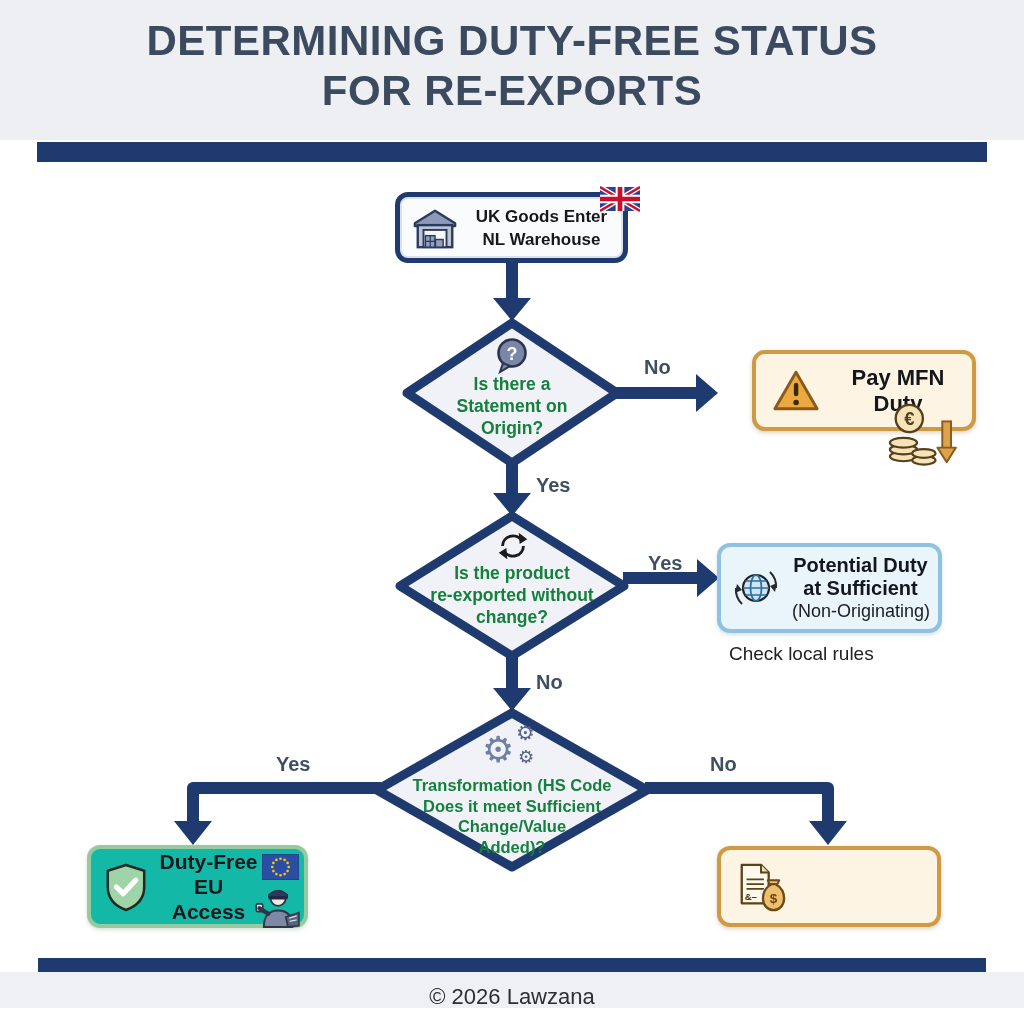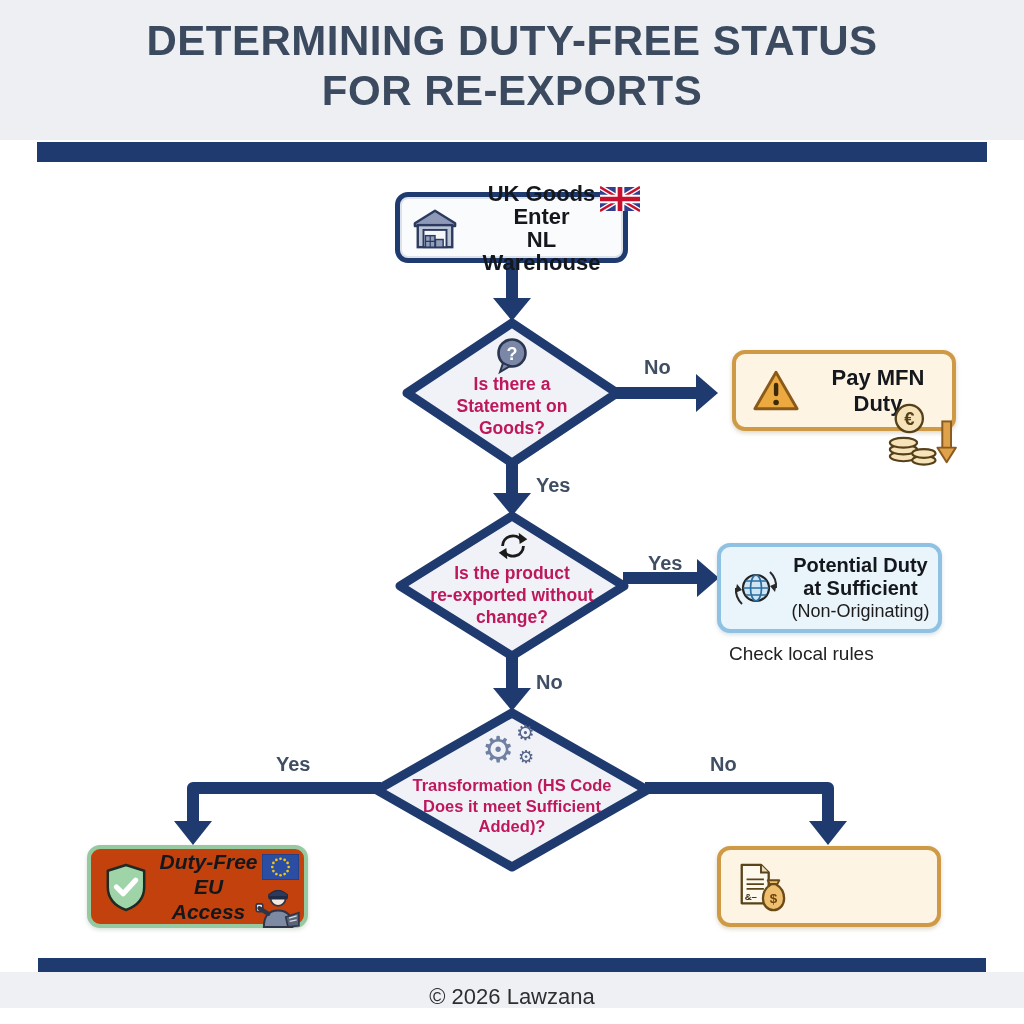--- a/index.html
+++ b/index.html
@@ -15,36 +15,36 @@
   
   .footer{position:absolute;left:0;top:972px;width:1024px;height:52px;background:#eef0f4;}
   .copyright{position:absolute;left:0;top:12px;width:1024px;text-align:center;
              font-size:22px;color:#2e2e2e;}
   
   .overlay{position:absolute;left:0;top:0;z-index:1;}
   
   .node{position:absolute;z-index:2;display:flex;align-items:center;border-radius:13px;box-sizing:border-box;}
   .start-box{left:395px;top:192px;width:233px;height:71px;background:#fafbfd;border:5px solid #1e3a6e;
              box-shadow:inset 0 0 0 2px #dde2ea;padding:0 8px 0 12px;gap:10px;}
-  .start-text{flex:1;text-align:center;font-weight:bold;font-size:22px;line-height:23px;color:#14171c;}
+  .start-text{flex:1;text-align:center;font-weight:bold;font-size:17px;line-height:23px;color:#14171c;}
   .box-orange{background:#fdf4e3;border:4px solid #cf9a45;box-shadow:0 2px 4px rgba(120,90,30,.25);}
   .box-blue{background:#eaf4fb;border:4px solid #8fc2e2;box-shadow:0 2px 4px rgba(60,100,140,.2);}
-  .box-green{background:#c2410c;border:4px solid #97c9a1;box-shadow:0 2px 4px rgba(60,110,70,.2);font-style:italic;}
-  .pay-box{left:732px;top:350px;width:224px;height:81px;padding:0 12px 0 16px;gap:16px;}
+  .box-green{background:#14b8a6;border:4px solid #97c9a1;box-shadow:0 2px 4px rgba(60,110,70,.2);}
+  .pay-box{left:752px;top:350px;width:224px;height:81px;padding:0 12px 0 16px;gap:16px;}
   .pay-label{flex:1;text-align:center;font-weight:bold;font-size:22px;color:#14171c;}
   .potential-box{left:717px;top:543px;width:225px;height:90px;padding:0 8px 0 8px;gap:8px;}
   .potential-text{flex:1;text-align:center;color:#14171c;}
   .potential-text .b{font-weight:bold;font-size:20px;line-height:23px;}
-  .potential-text .r{font-size:18px;line-height:22px;color:#1c1c1c;}
+  .potential-text .r{font-size:18px;line-height:22px;color:#1c1c1c;text-align:right;}
   .green-box{left:87px;top:845px;width:221px;height:83px;padding:0 46px 0 12px;gap:10px;}
   .green-label{flex:1;text-align:center;font-weight:bold;font-size:21px;line-height:25px;color:#14171c;}
   .standard-box{left:717px;top:846px;width:224px;height:81px;padding:0 10px 0 14px;gap:12px;}
   .standard-label{flex:1;text-align:center;font-weight:bold;font-size:20px;line-height:24px;color:#14171c;}
   
-  .dtext{position:absolute;z-index:2;text-align:center;font-weight:bold;color:#be185d;}
+  .dtext{position:absolute;z-index:2;text-align:center;font-weight:bold;color:#15803d;}
   .d1-text{left:422px;top:373px;width:180px;font-size:17.5px;line-height:22px;}
   .d2-text{left:402px;top:562px;width:220px;font-size:17.5px;line-height:22px;}
   .d3-text{left:392px;top:775px;width:240px;font-size:16.5px;line-height:20.5px;}
   .dicon{position:absolute;z-index:2;}
   
   .yesno{position:absolute;z-index:2;font-weight:bold;font-size:20px;color:#3f4e63;}
   
   .float-icon{position:absolute;z-index:3;}
   .note{position:absolute;z-index:2;left:729px;top:643px;width:200px;
         font-size:19px;color:#222222;}
@@ -116,21 +116,21 @@
   </svg>
 
   <svg class="dicon" style="left:491px;top:336px;" width="42" height="40" viewBox="0 0 42 40">
     <circle cx="21" cy="17" r="13.5" fill="#7a87a6" stroke="#2b3550" stroke-width="2.6"></circle>
     <path d="M12 27 L9 36 L19 30 Z" fill="#7a87a6" stroke="#2b3550" stroke-width="2"></path>
     <text x="21" y="23.5" font-size="18" font-weight="bold" fill="#ffffff" text-anchor="middle" font-family="Liberation Sans, sans-serif">?</text>
   </svg>
   <div class="dtext d1-text">
     <div>Is there a</div>
     <div>Statement on</div>
-    <div>Goods?</div>
+    <div>Origin?</div>
   </div>
   <div class="yesno" style="left:644px;top:356px;">No</div>
   <div class="yesno" style="left:536px;top:474px;">Yes</div>
 
   <div class="node box-orange pay-box">
     <svg width="48" height="45" viewBox="0 0 50 46">
       <path d="M25 4 L47 42 H3 Z" fill="#eca93f" stroke="#8a5a1a" stroke-width="3" stroke-linejoin="round"></path>
       <rect x="22.8" y="15" width="4.6" height="14" rx="2.3" fill="#3a2a0a"></rect>
       <circle cx="25.1" cy="35.5" r="2.9" fill="#3a2a0a"></circle>
     </svg>
@@ -181,20 +181,21 @@
   <div class="note">Check local rules</div>
 
   <div class="dicon gears" style="left:482px;top:722px;">
     <span class="g-big">⚙</span>
     <span class="g-s1">⚙</span>
     <span class="g-s2">⚙</span>
   </div>
   <div class="dtext d3-text">
     <div>Transformation (HS Code</div>
     <div>Does it meet Sufficient</div>
+    <div>Change/Value</div>
     <div>Added)?</div>
   </div>
   <div class="yesno" style="left:276px;top:753px;">Yes</div>
   <div class="yesno" style="left:710px;top:753px;">No</div>
 
   <div class="node box-green green-box">
     <svg width="46" height="50" viewBox="0 0 48 52">
       <path d="M24 3 L43 9 V26 C43 38 35 46 24 50 C13 46 5 38 5 26 V9 Z" fill="#9ed4a8" stroke="#1f2a22" stroke-width="2.6" stroke-linejoin="round"></path>
       <path d="M14 26 L21 33 L34 19" stroke="#ffffff" stroke-width="5.5" fill="none" stroke-linecap="round" stroke-linejoin="round"></path>
     </svg>

